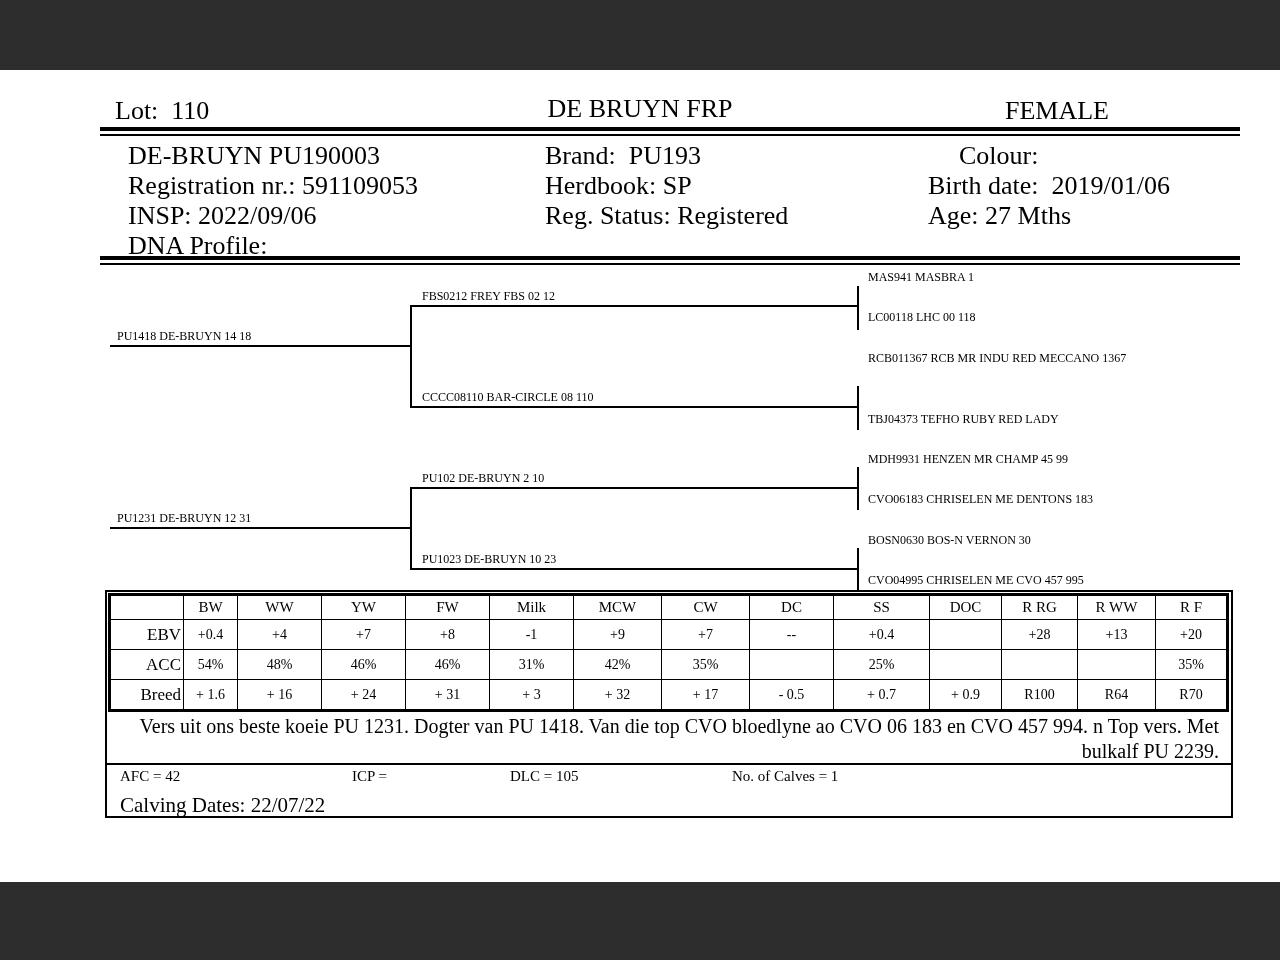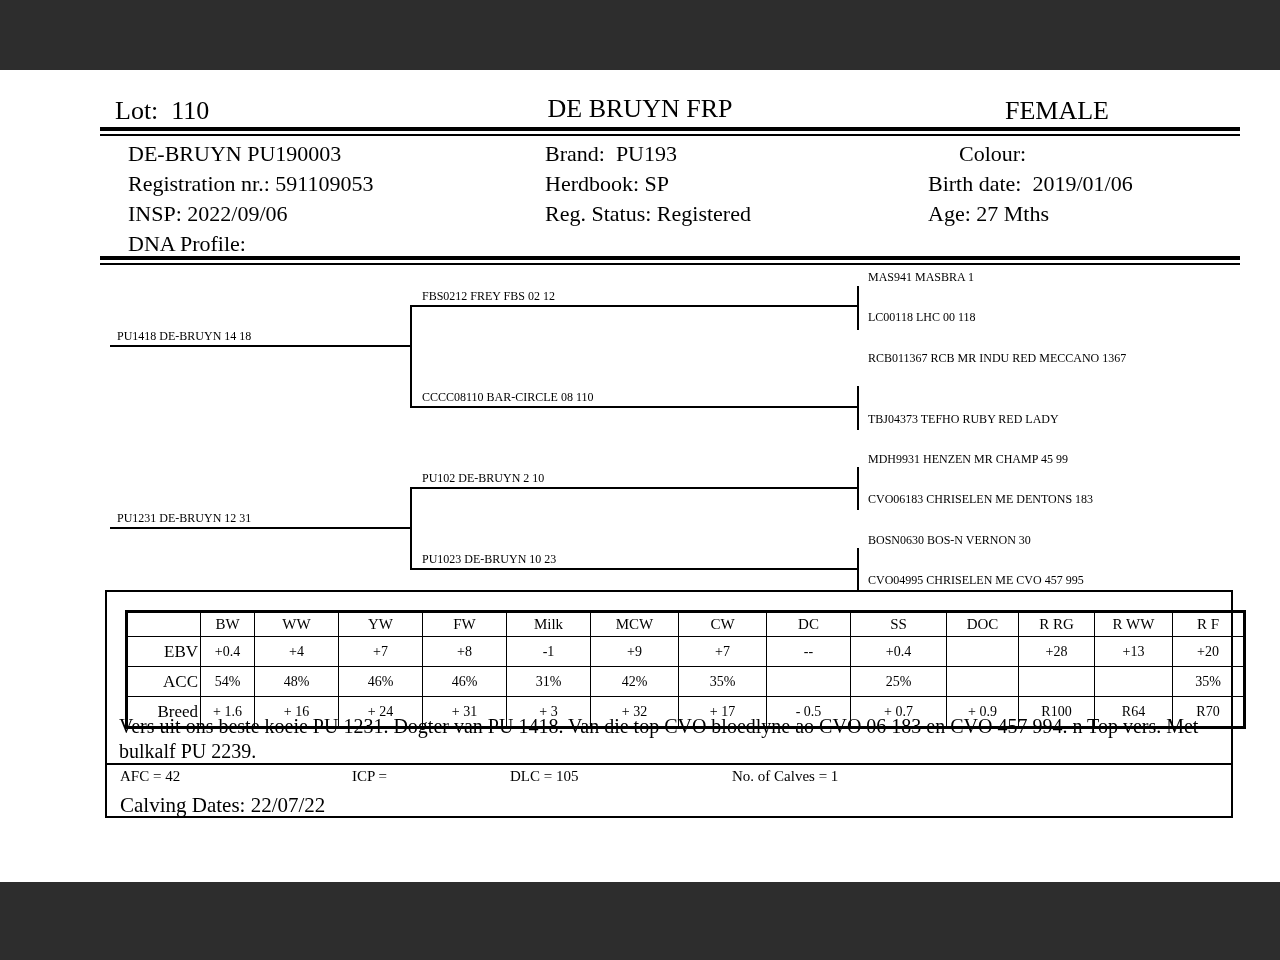--- a/index.html
+++ b/index.html
@@ -5,29 +5,29 @@
   html,body { margin:0; padding:0; background:#2d2d2d; }
   .stage { position:relative; width:1280px; height:960px; background:#15803d; overflow:hidden; }
   .bar { position:absolute; left:0; width:1280px; background:#2d2d2d; }
   .page { position:absolute; left:0; top:70px; width:1280px; height:812px; background:#ffffff; }
   .t { position:absolute; font-family:"Liberation Serif", serif; color:#000; white-space:pre; }
   .wrap { white-space:normal; }
   .hline { position:absolute; height:2px; background:#000; }
   .vline { position:absolute; width:2px; background:#000; }
   .drule { position:absolute; left:100px; width:1140px; height:3px; border-top:4px solid #000; border-bottom:2px solid #000; }
   .hdr { font-size:26px; }
-  .info { font-size:22px; }
+  .info { font-size:26px; }
   .ped { font-size:12px; line-height:20px; }
   .bottom-box { position:absolute; left:105px; top:520px; width:1128px; height:228px; border:2px solid #000; box-sizing:border-box; }
-  .ebv-table { border-collapse:collapse; table-layout:fixed; width:1118px; margin:18px; border:3px solid #000; font-family:"Liberation Serif", serif; }
+  .ebv-table { border-collapse:collapse; table-layout:fixed; width:1118px; margin:1px; border:3px solid #000; font-family:"Liberation Serif", serif; }
   .ebv-table th, .ebv-table td { border:1px solid #000; text-align:center; font-weight:normal; padding:1px 2px; font-size:14px; overflow:hidden; }
   .ebv-table th { font-size:15px; height:21px; }
   .ebv-table td { height:27px; }
   .ebv-table .rowlab { text-align:right; padding-left:8px; font-size:17px; }
-  .comments { position:absolute; left:12px; top:122px; width:1100px; font-family:"Liberation Serif", serif; font-size:20px; line-height:25px; }
+  .comments { position:absolute; left:12px; top:122px; width:1100px; font-family:"Liberation Serif", serif; font-size:20px; line-height:25px;text-align:right; }
   .boxsep { position:absolute; left:0; top:171px; width:100%; height:2px; background:#000; }
   .stat { position:absolute; top:176px; font-family:"Liberation Serif", serif; font-size:15px; white-space:pre; }
   .calving { position:absolute; left:13px; top:201px; font-family:"Liberation Serif", serif; font-size:21px; white-space:pre; }
 </style>
 </head>
 <body>
 
 <div class="stage">
   <div class="bar" style="top:0; height:70px;"></div>
   <div class="bar" style="top:882px; height:78px;"></div>

